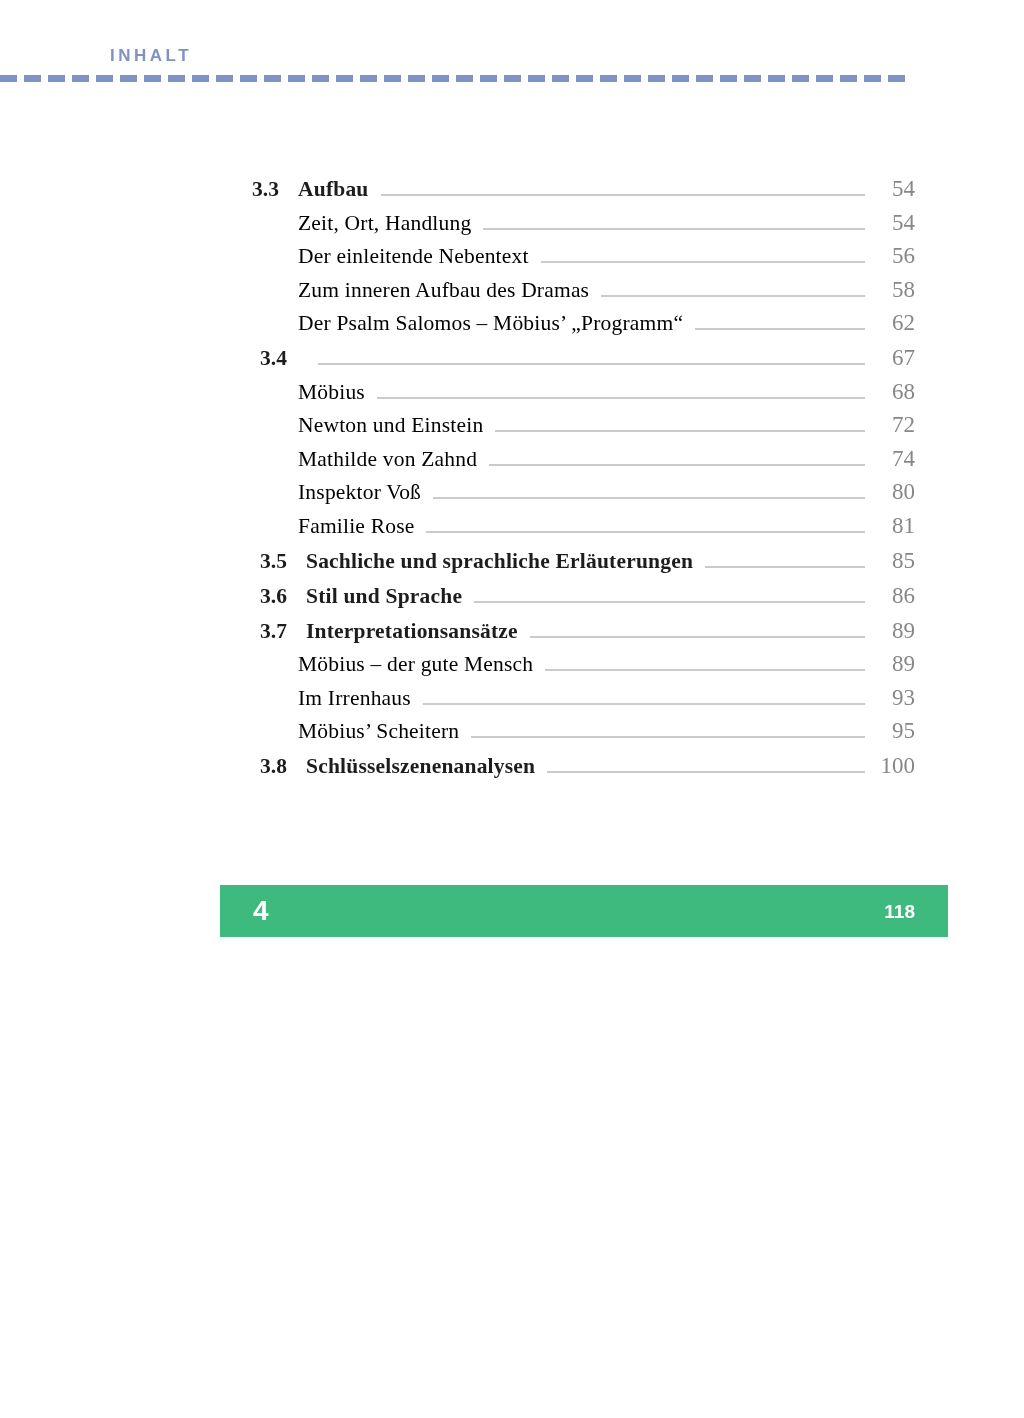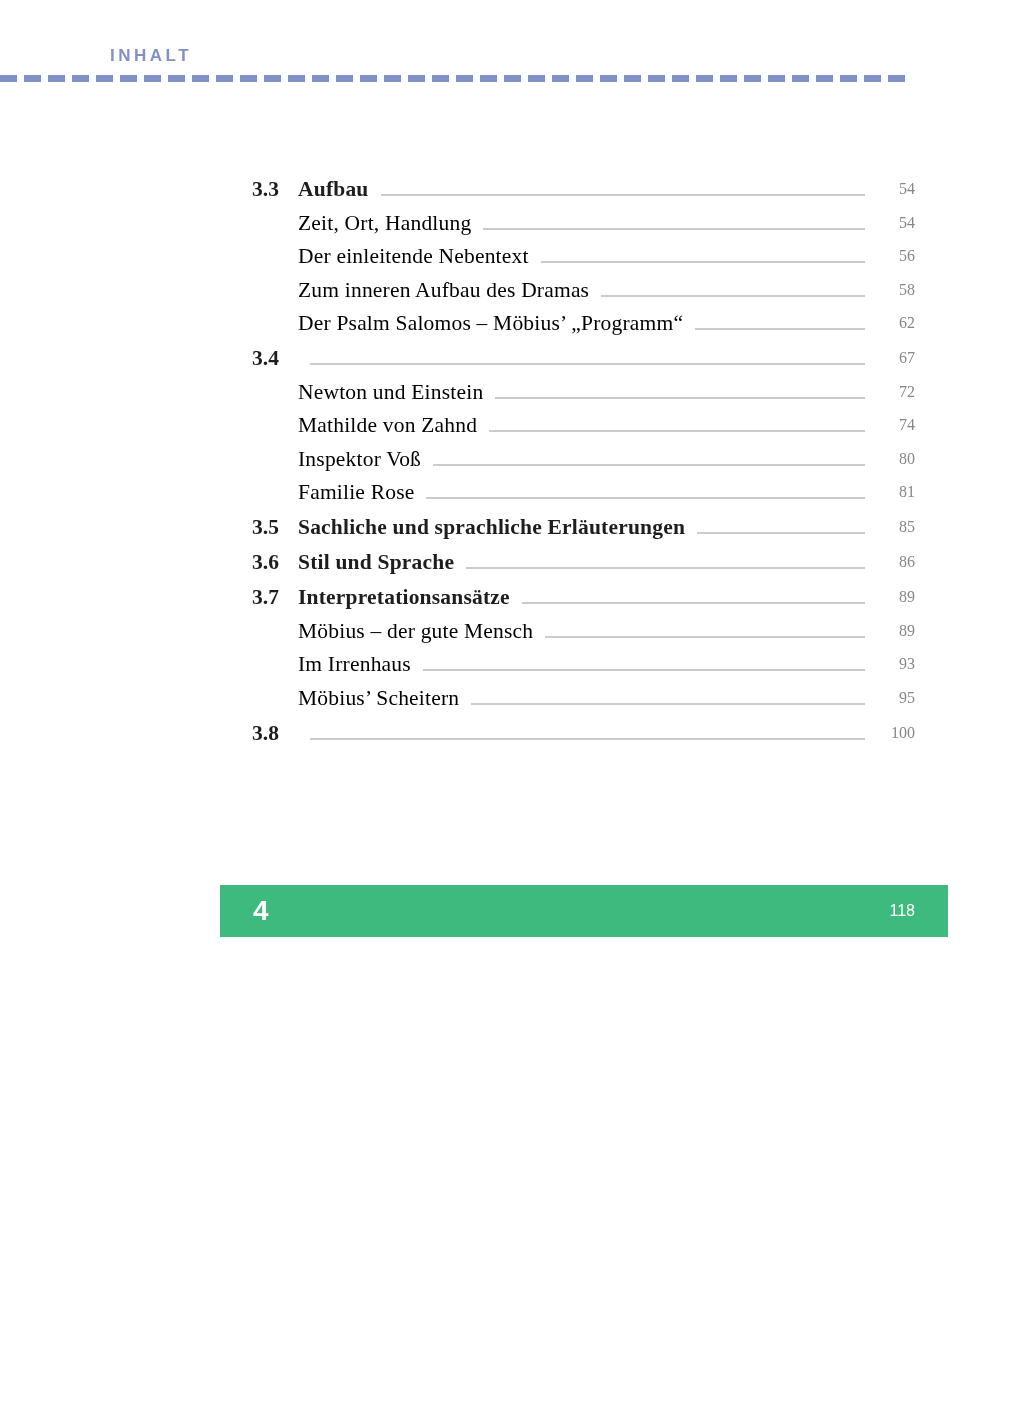--- a/index.html
+++ b/index.html
@@ -48,20 +48,21 @@
     width: 663px;
   }
   .toc-row {
     display: flex;
     align-items: flex-end;
     margin-bottom: 11.5px;
     font-family: Liberation Serif, serif;
   }
   .toc-row.section:not(:first-child) {
     margin-top: 13px;
+    margin-left: 8px;
   }
   .toc-row .num {
     flex: none;
     width: 46px;
     font-size: 21.5px;
     line-height: 22px;
     font-weight: 700;
     color: #1d1d1d;
   }
   .toc-row .title {
@@ -81,21 +82,21 @@
     min-width: 18px;
     height: 1.7px;
     background: var(--leader-gray, #cbcbcb);
     margin: 0 12px 4px 12px;
     align-self: flex-end;
   }
   .toc-row .pg {
     flex: none;
     width: 38px;
     text-align: right;
-    font-size: 16px;
+    font-size: 23px;
     line-height: 22px;
     color: var(--pagenum-gray, #878787);
   }
   
   .banner {
     position: absolute;
     left: 220px;
     top: 885px;
     width: 728px;
     height: 52px;
@@ -118,22 +119,22 @@
     font-size: 21.5px;
     letter-spacing: 3.2px;
     line-height: 1;
     white-space: nowrap;
   }
   .banner .b-spacer {
     flex: 1;
   }
   .banner .b-page {
     flex: none;
-    font-size: 16px;
-    font-weight: 400;
+    font-size: 19px;
+    font-weight: 700;
     line-height: 1;
   }
 </style>
 </head>
 <body>
 
 <div class="page">
 
   <span class="header-label">INHALT</span>
 
@@ -174,20 +175,26 @@
       <span class="leader"></span>
       <span class="pg">62</span>
     </div>
 
     <div class="toc-row section">
       <span class="num">3.4</span>
       <span class="leader"></span>
       <span class="pg">67</span>
     </div>
 
+    <div class="toc-row sub">
+      <span class="num"></span>
+      <span class="title">Möbius</span>
+      <span class="leader"></span>
+      <span class="pg">68</span>
+    </div>
 
     <div class="toc-row sub">
       <span class="num"></span>
       <span class="title">Newton und Einstein</span>
       <span class="leader"></span>
       <span class="pg">72</span>
     </div>
 
     <div class="toc-row sub">
       <span class="num"></span>
@@ -248,20 +255,21 @@
 
     <div class="toc-row sub">
       <span class="num"></span>
       <span class="title">Möbius’ Scheitern</span>
       <span class="leader"></span>
       <span class="pg">95</span>
     </div>
 
     <div class="toc-row section">
       <span class="num">3.8</span>
+      <span class="title">Schlüsselszenenanalysen</span>
       <span class="leader"></span>
       <span class="pg">100</span>
     </div>
   </div>
 
   <div class="banner">
     <span class="b-num">4</span>
     <span class="b-spacer"></span>
     <span class="b-page">118</span>
   </div>

